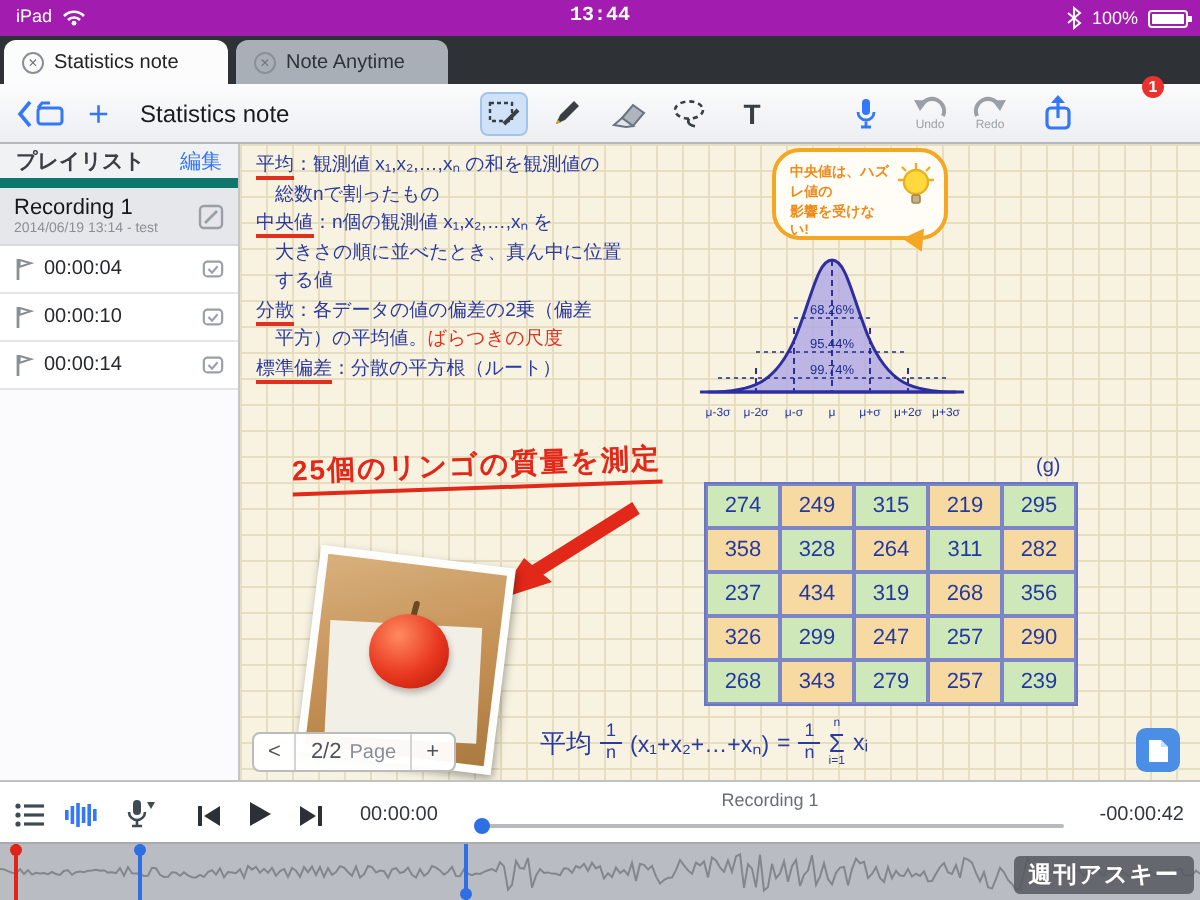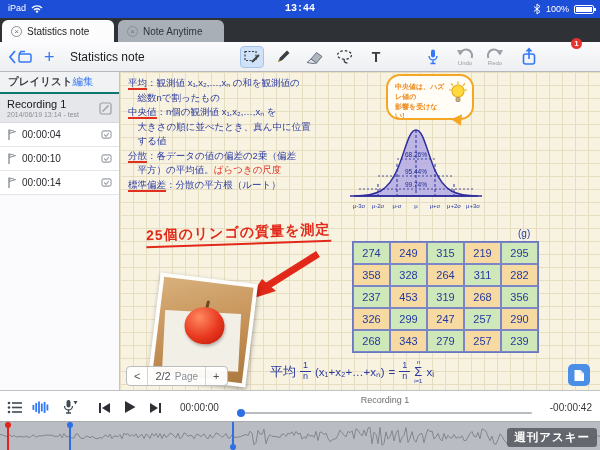--- a/index.html
+++ b/index.html
@@ -1,21 +1,21 @@
 <!DOCTYPE html>
 <html><head>
 <meta charset="utf-8">
 <style>
   * { margin:0; padding:0; box-sizing:border-box; }
   html,body { background:#333; }
   .screen { position:relative; width:600px; height:450px; overflow:hidden;
             font-family:"Liberation Sans", sans-serif; background:#000; }
 
   
-  .status-bar { position:absolute; top:0; left:0; right:0; height:18px; background:#1d4ed8;
+  .status-bar { position:absolute; top:0; left:0; right:0; height:18px; background:#a21caf;
                 color:#fff; font-size:9px; }
   .sb-left  { position:absolute; left:8px; top:3px; display:flex; align-items:center; gap:4px; }
   .sb-time  { position:absolute; left:0; right:0; top:3px; text-align:center; font-weight:bold; font-size:10px;font-family:Liberation Mono, monospace; }
   .sb-right { position:absolute; right:6px; top:3px; display:flex; align-items:center; gap:5px; }
   .battery  { width:20px; height:9px; border:1px solid #fff; border-radius:2px; position:relative; }
   .battery::before { content:''; position:absolute; inset:1px; background:#fff; }
   .battery::after  { content:''; position:absolute; right:-3px; top:2px; width:2px; height:3px; background:#fff; }
 
   
   .tab-strip { position:absolute; top:18px; left:0; right:0; height:24px; background:#2e3237; }
@@ -38,22 +38,22 @@
   .tb-t { font-size:14px; font-weight:bold; color:#3a3f44; }
   .undo-box { display:flex; flex-direction:column; align-items:center; line-height:1; }
   .undo-lbl { font-size:6px; color:#9aa0a6; margin-top:1px; }
   .badge-wrap { position:relative; }
   .badge { position:absolute; top:-4px; right:-6px; background:#e9322d; color:#fff; border-radius:50%;
            width:11px; height:11px; font-size:8px; line-height:11px; text-align:center; font-weight:bold; }
 
   
   .sidebar { position:absolute; top:72px; left:0; width:120px; height:318px; background:#fbfbfd;
              border-right:1px solid #c3c5c9; overflow:hidden; }
-  .sb-head { height:22px; display:flex; align-items:center; 
-             padding:0 8px; background:#f1f2f4; border-bottom:2px solid #0f766e; }
+  .sb-head { height:22px; display:flex; align-items:center; justify-content:space-between;
+             padding:0 8px; background:#f1f2f4; border-bottom:5px solid #0f766e; }
   .sb-head-title { font-size:10.5px; font-weight:bold; color:#3c4046; }
   .sb-edit { font-size:10.5px; color:#3478f6; }
   .rec-item { display:flex; align-items:center; gap:4px; padding:4px 7px; background:#e5e7eb;
               border-bottom:1px solid #d8d9dc; }
   .rec-main { flex:1; min-width:0; }
   .rec-title { font-size:11px; color:#17181a; }
   .rec-sub { font-size:7px; color:#8a8f96; margin-top:1px; white-space:nowrap; }
   .marker-row { height:24px; display:flex; align-items:center; gap:5px; padding:0 7px;
                 border-bottom:1px solid #e4e5e8; background:#fff; }
   .mtime { flex:1; font-size:10px; color:#26282c; }
@@ -361,21 +361,21 @@
         <div class="cell co">249</div>
         <div class="cell cg">315</div>
         <div class="cell co">219</div>
         <div class="cell cg">295</div>
         <div class="cell co">358</div>
         <div class="cell cg">328</div>
         <div class="cell co">264</div>
         <div class="cell cg">311</div>
         <div class="cell co">282</div>
         <div class="cell cg">237</div>
-        <div class="cell co">453</div>
+        <div class="cell co">434</div>
         <div class="cell cg">319</div>
         <div class="cell co">268</div>
         <div class="cell cg">356</div>
         <div class="cell co">326</div>
         <div class="cell cg">299</div>
         <div class="cell co">247</div>
         <div class="cell cg">257</div>
         <div class="cell co">290</div>
         <div class="cell cg">268</div>
         <div class="cell co">343</div>

